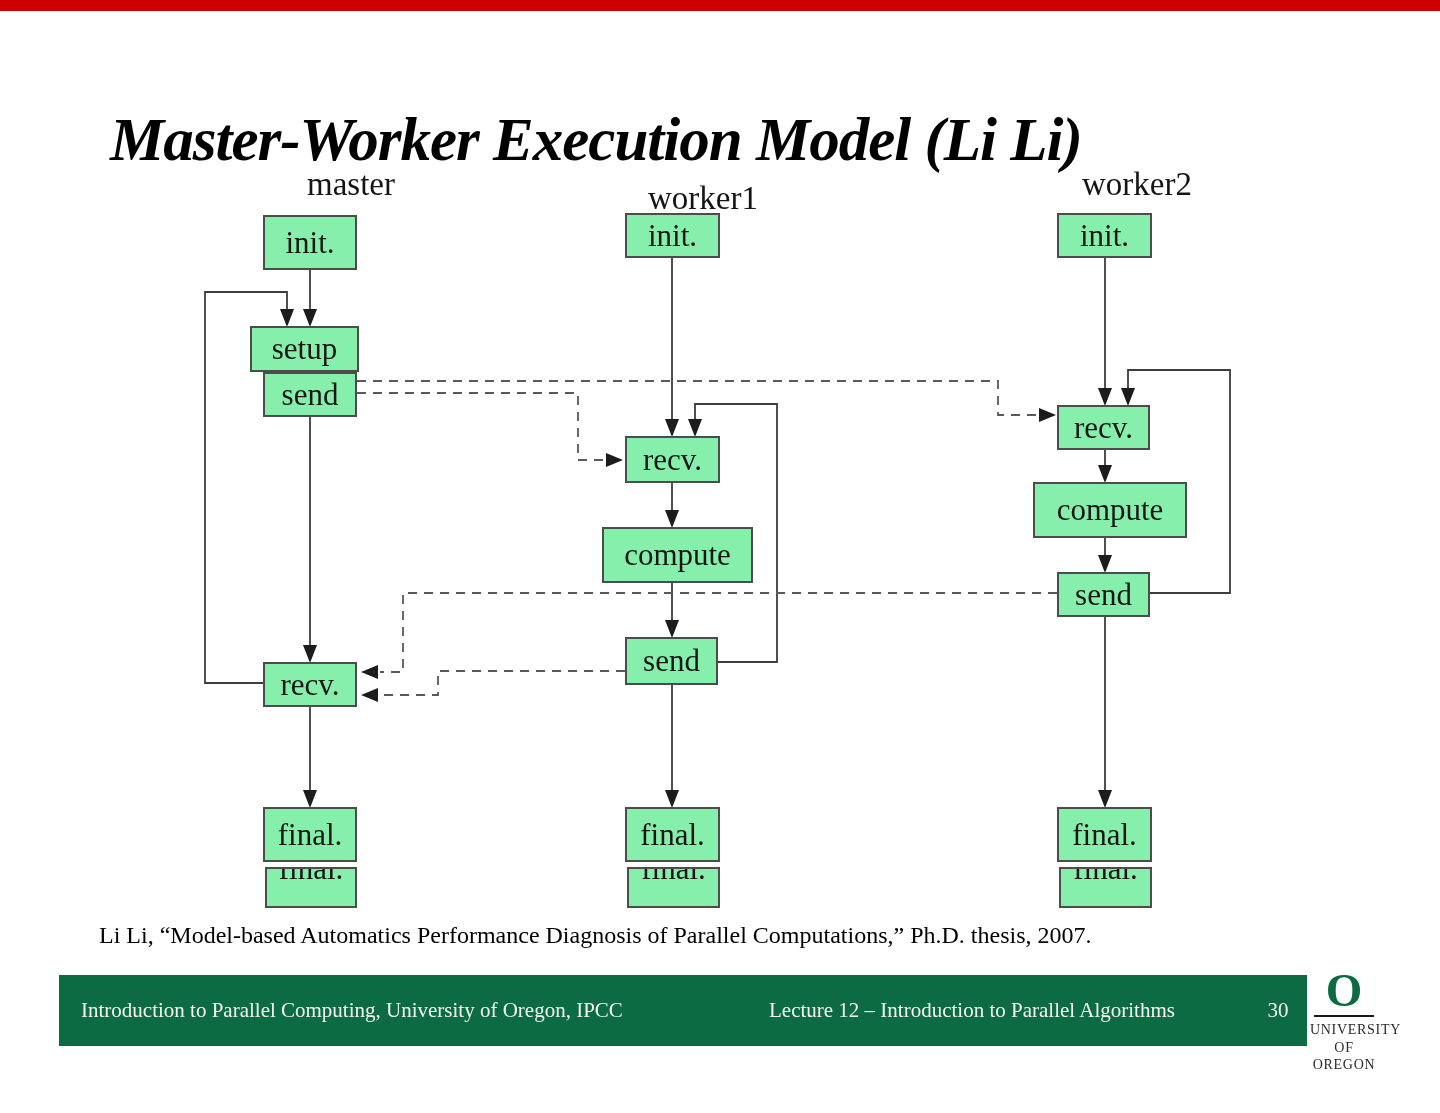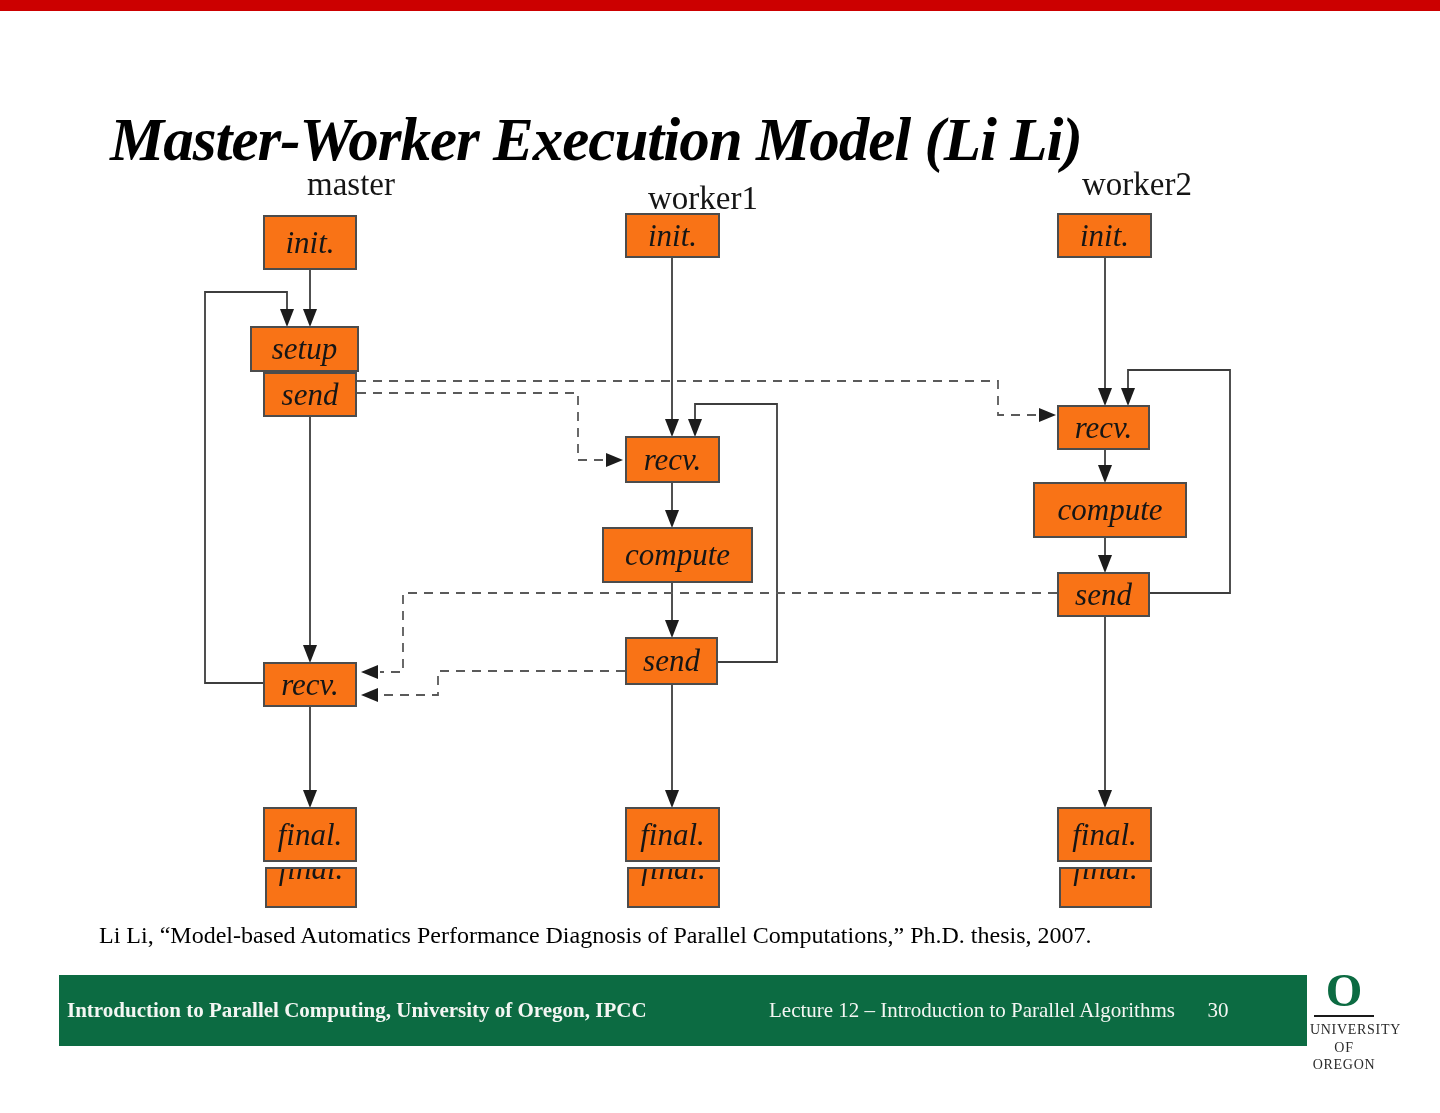--- a/index.html
+++ b/index.html
@@ -18,23 +18,23 @@
   
   .col-head{top:166px;width:170px;text-align:right;font-size:33px;color:#151515;}
   #h-master{left:225px;}
   #h-w1{left:588px;top:180px;}
   #h-w2{left:1022px;}
 
   
   #diagram-svg{left:0;top:0;z-index:1;}
 
   
-  .box{position:absolute;z-index:2;background:#f97316;border:2px solid #4c4c4c;
+  .box{position:absolute;z-index:2;background:#86efac;border:2px solid #4c4c4c;
        display:flex;align-items:center;justify-content:center;
-       font-size:31px;color:#161616;box-sizing:border-box;font-style:italic;}
+       font-size:31px;color:#161616;box-sizing:border-box;}
   .box.clip{overflow:hidden;}
   .clipped-label{position:absolute;top:-18px;left:0;right:0;text-align:center;}
 
   #b-m-0{left:263px;top:215px;width:94px;height:55px}
   #b-m-1{left:250px;top:326px;width:109px;height:46px}
   #b-m-2{left:263px;top:372px;width:94px;height:45px}
   #b-m-3{left:263px;top:662px;width:94px;height:45px}
   #b-m-4{left:263px;top:807px;width:94px;height:55px}
   #b-m-5{left:265px;top:867px;width:92px;height:41px}
 
@@ -53,23 +53,23 @@
   #b-w2-5{left:1059px;top:867px;width:93px;height:41px}
 
   
   #citation{left:99px;top:922px;font-size:24px;color:#000;white-space:nowrap;}
 
   
   #footer-bar{left:59px;top:975px;width:1248px;height:71px;
               background:var(--green,#0c6b42);z-index:3;}
   .footer-text{position:absolute;top:0;height:71px;display:flex;align-items:center;
                color:#f4f6f3;font-size:21px;white-space:nowrap;}
-  #footer-course{left:8px;font-weight:bold;}
+  #footer-course{left:22px;}
   #footer-lecture{left:710px;}
-  #footer-page{left:1136px;width:46px;justify-content:center;text-align:right;}
+  #footer-page{left:1196px;width:46px;justify-content:center;text-align:right;}
 
   
   #logo{left:1310px;top:969px;width:68px;text-align:center;z-index:3;}
   #logo-o{font-weight:bold;font-size:47px;line-height:0.92;color:var(--green,#0c6b42);}
   #logo-rule{height:2px;background:#1a1a1a;margin:3px 4px 4px 4px;}
   .logo-small{font-size:14px;letter-spacing:0.7px;color:#2a2a2a;line-height:1.25;}
 </style>
 </head>
 <body>
 

